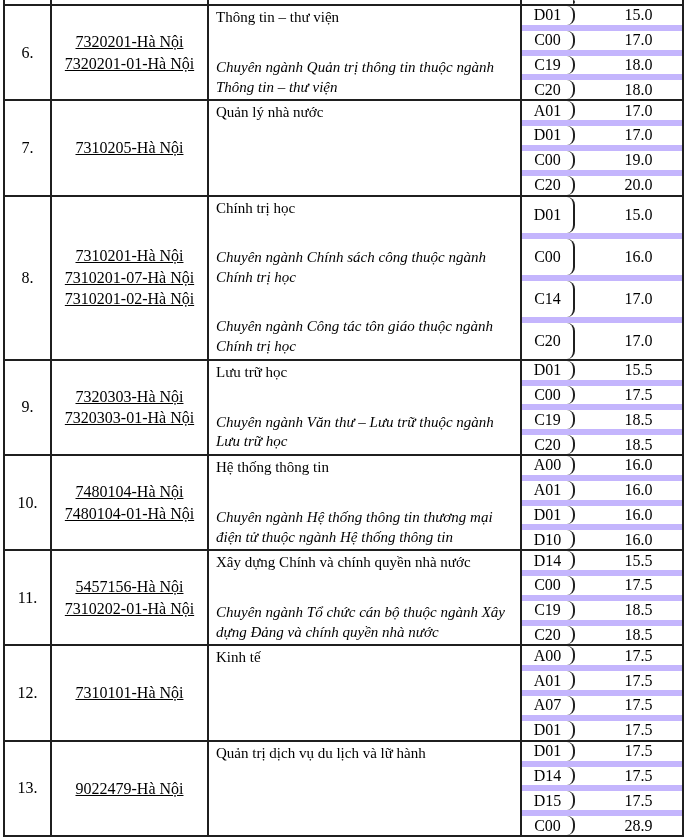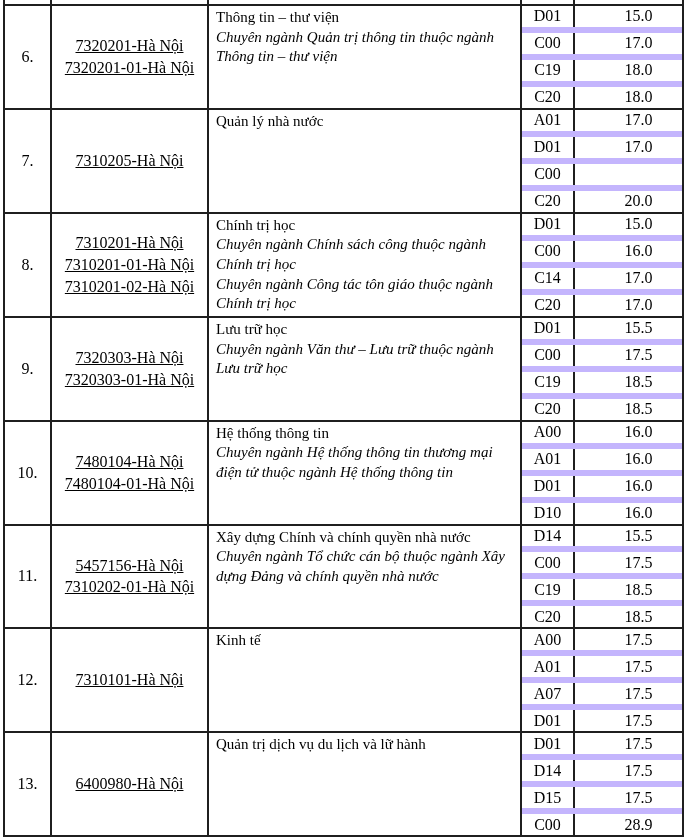--- a/index.html
+++ b/index.html
@@ -28,36 +28,36 @@
   }
   .main-row {
     flex: 1 1 0;
     display: flex;
     border-top: 2px solid #1f1f1f;
   }
   .cell { overflow: hidden; }
   .c1 { width: 47px;  flex: 0 0 47px;  border-right: 2px solid #1f1f1f; }
   .c2 { width: 157px; flex: 0 0 157px; border-right: 2px solid #1f1f1f; text-decoration: underline; }
   .c3 { width: 313px; flex: 0 0 313px; border-right: 2px solid #1f1f1f; }
-  .c4 { width: 53px;  flex: 0 0 53px;  border-right: 2px solid #1f1f1f; }
+  .c4 { width: 53px;  flex: 0 0 53px;  border-right: 2px solid #1f1f1f; border-radius: 8px; }
   .c5 { flex: 1 1 auto; margin-left: 20px; }
   .cell-stt {
     display: flex; align-items: center; justify-content: center;
     font-size: 16px;
   }
   .cell-codes {
     display: flex; flex-direction: column;
     align-items: center; justify-content: center;
     font-size: 16px; line-height: 1.35;
     text-align: center;
   }
   .cell-name {
-    display: flex; flex-direction: column; justify-content: flex-start;
+    display: flex; flex-direction: column; justify-content: space-between;
     padding: 2px 1px 2px 7px;
-    font-size: 15px; line-height: 1.31;
+    font-size: 15px; line-height: 1.31; gap: 30px;
   }
   .prog-title { font-style: normal; }
   .prog-detail { font-style: italic; }
   .score-block {
     flex: 1 1 auto;
     display: flex; flex-direction: column;
   }
   .sub-row { flex: 1 1 0; display: flex; }
   .sub-row + .sub-row { border-top: 6px solid #c4b5fd; }
   .combo-cell, .score-cell {
@@ -118,32 +118,33 @@
         <div class="sub-row">
           <div class="cell c4 combo-cell">A01</div>
           <div class="cell c5 score-cell">17.0</div>
         </div>
         <div class="sub-row">
           <div class="cell c4 combo-cell">D01</div>
           <div class="cell c5 score-cell">17.0</div>
         </div>
         <div class="sub-row">
           <div class="cell c4 combo-cell">C00</div>
+          <div class="cell c5 score-cell">19.0</div>
         </div>
         <div class="sub-row">
           <div class="cell c4 combo-cell">C20</div>
           <div class="cell c5 score-cell">20.0</div>
         </div>
       </div>
     </div>
     <div class="main-row">
       <div class="cell c1 cell-stt">8.</div>
       <div class="cell c2 cell-codes">
         <div class="code-line">7310201-Hà Nội</div>
-        <div class="code-line">7310201-01-Hà Nội</div>
+        <div class="code-line">7310201-07-Hà Nội</div>
         <div class="code-line">7310201-02-Hà Nội</div>
       </div>
       <div class="cell c3 cell-name">
         <div class="prog-title">Chính trị học</div>
         <div class="prog-detail">Chuyên ngành Chính sách công thuộc ngành Chính trị học</div>
         <div class="prog-detail">Chuyên ngành Công tác tôn giáo thuộc ngành Chính trị học</div>
       </div>
       <div class="score-block">
         <div class="sub-row">
           <div class="cell c4 combo-cell">D01</div>
@@ -273,21 +274,21 @@
         </div>
         <div class="sub-row">
           <div class="cell c4 combo-cell">D01</div>
           <div class="cell c5 score-cell">17.5</div>
         </div>
       </div>
     </div>
     <div class="main-row">
       <div class="cell c1 cell-stt">13.</div>
       <div class="cell c2 cell-codes">
-        <div class="code-line">6400980-Hà Nội</div>
+        <div class="code-line">9022479-Hà Nội</div>
       </div>
       <div class="cell c3 cell-name">
         <div class="prog-title">Quản trị dịch vụ du lịch và lữ hành</div>
       </div>
       <div class="score-block">
         <div class="sub-row">
           <div class="cell c4 combo-cell">D01</div>
           <div class="cell c5 score-cell">17.5</div>
         </div>
         <div class="sub-row">

